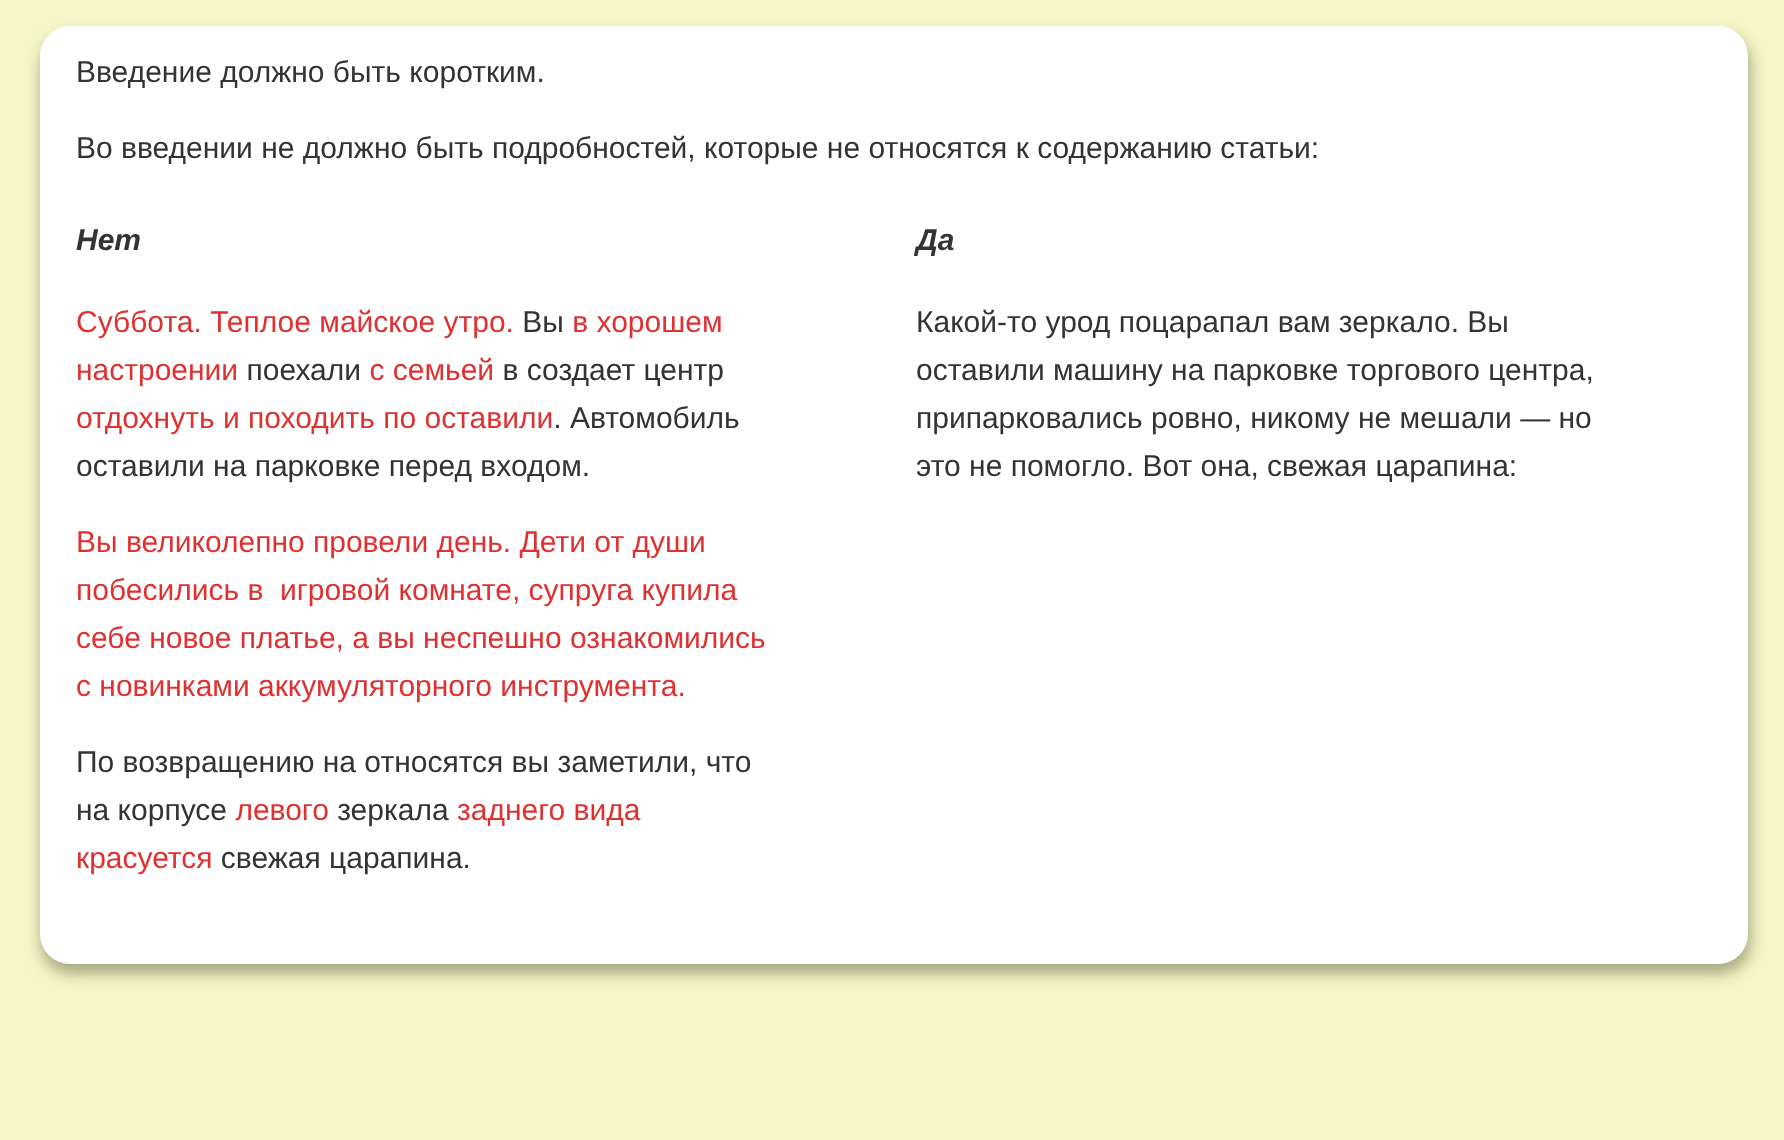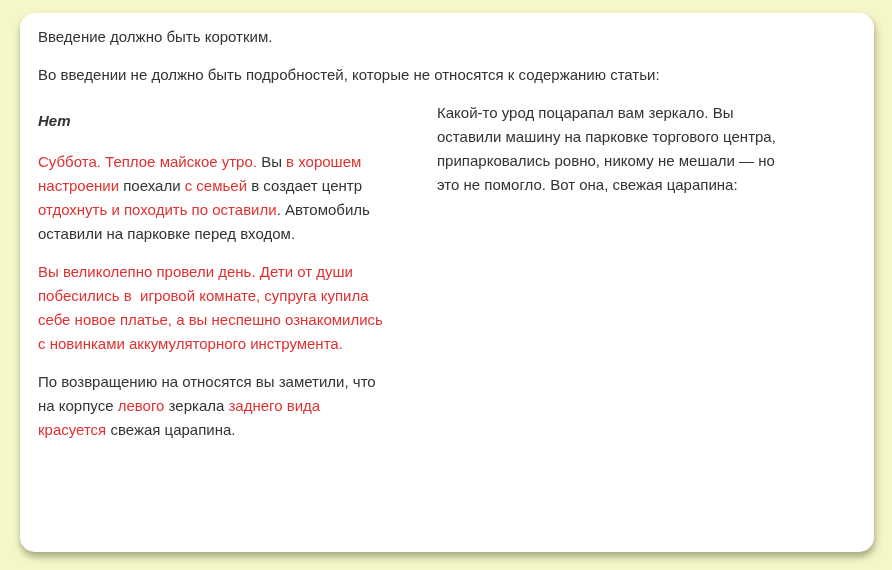--- a/index.html
+++ b/index.html
@@ -17,38 +17,38 @@
     overflow: hidden;
     font-family: "Liberation Sans", "DejaVu Sans", sans-serif;
   }
   body { background: var(--page-bg); }
 
   .card {
     position: absolute;
     left: 20px;
     top: 13px;
     width: 854px;
-    height: 539px;
+    height: 469px;
     background: var(--card-bg);
     border-radius: 15px;
     padding: 12px 14px 0 18px;
     box-shadow: 0 5px 7px rgba(128,128,92,0.50), 3px 4px 7px rgba(150,150,110,0.30);
     color: var(--text-color);
     font-size: 15px;
     line-height: 24px;
   }
 
   .intro-paragraph {
     margin: 0 0 14px 0;
     white-space: pre-wrap;
   }
 
   .columns {
     display: flex;
-    gap: 14px;
+    gap: 35px;
     align-items: flex-start;
   }
   .col-left  { width: 385px; flex: 0 0 385px; }
   .col-right { flex: 1 1 auto; min-width: 0; }
 
   .col-header {
     font-weight: 700;
     font-style: italic;
     margin: 8px 0 17px 0;
   }
@@ -83,20 +83,21 @@
 побесились в  игровой комнате, супруга купила
 себе новое платье, а вы неспешно ознакомились
 с новинками аккумуляторного инструмента.</span></p>
 
       <p class="col-paragraph"><span class="seg">По возвращению на относятся вы заметили, что
 на корпусе </span><span class="seg red">левого</span><span class="seg"> зеркала </span><span class="seg red">заднего вида
 красуется</span><span class="seg"> свежая царапина.</span></p>
     </div>
 
     <div class="col-right">
+      <div class="col-header">Да</div>
 
       <p class="col-paragraph"><span class="seg">Какой-то урод поцарапал вам зеркало. Вы
 оставили машину на парковке торгового центра,
 припарковались ровно, никому не мешали — но
 это не помогло. Вот она, свежая царапина:</span></p>
     </div>
 
   </div>
 </div>
 

